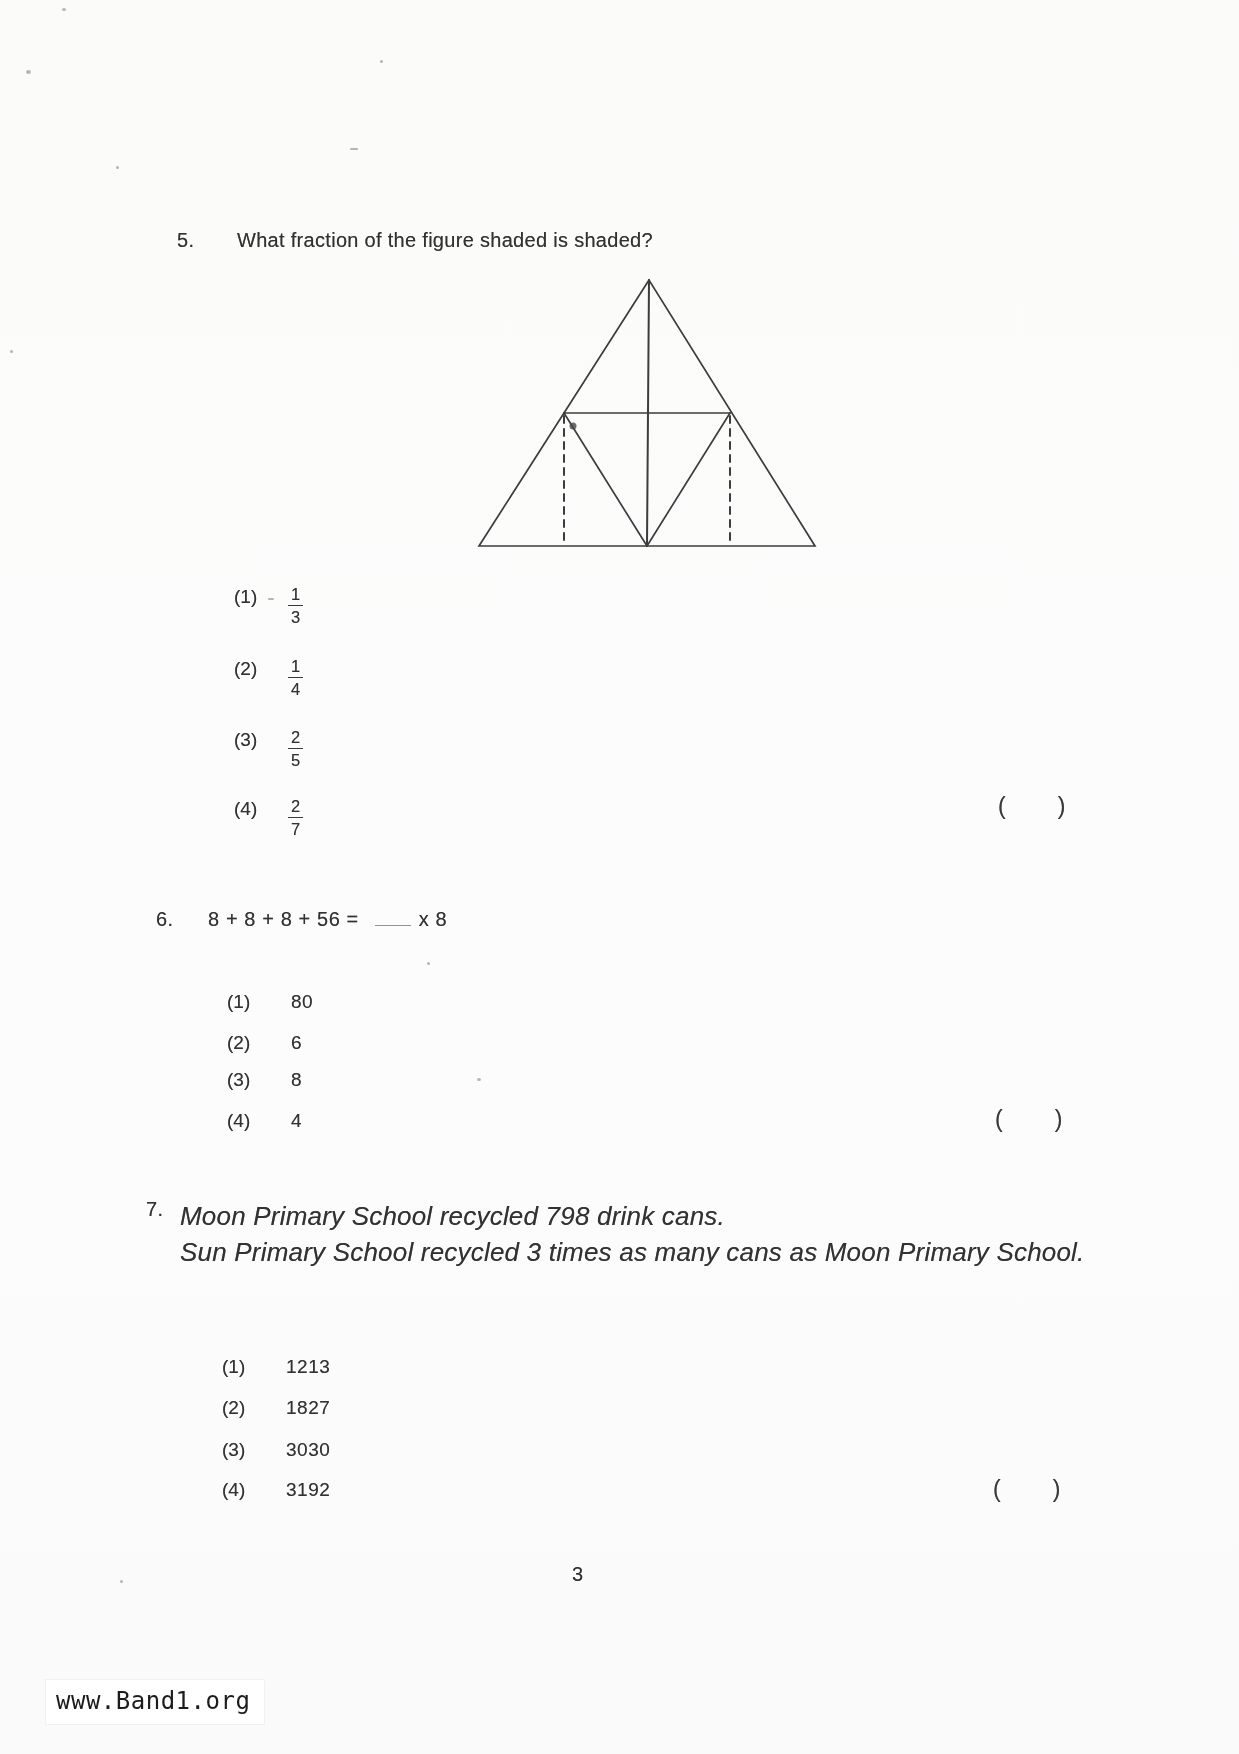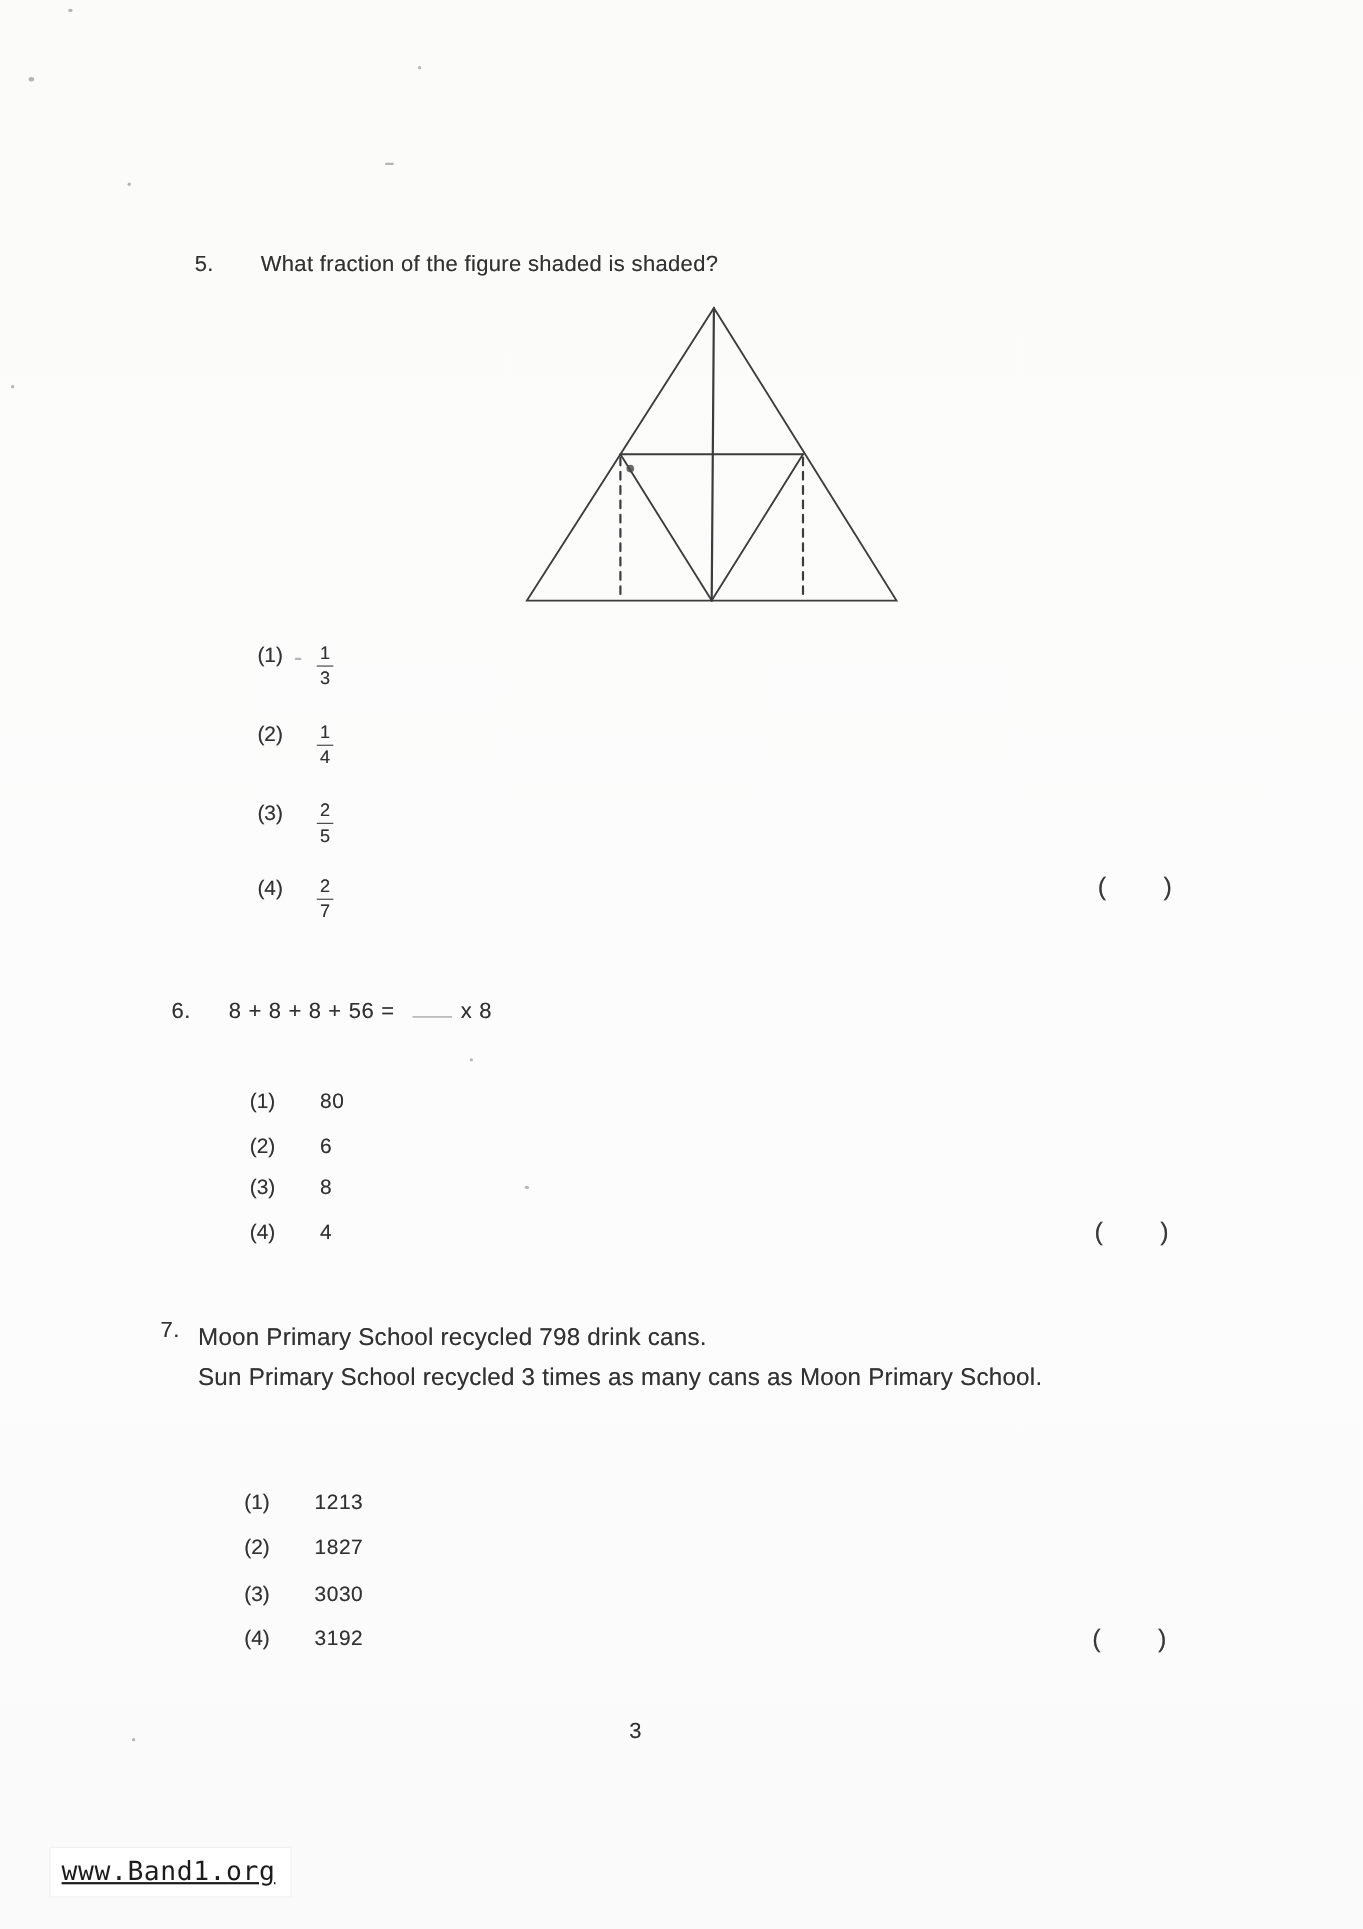--- a/index.html
+++ b/index.html
@@ -7,40 +7,40 @@
     width:1239px;height:1754px;
     background:linear-gradient(180deg,#fbfbfa 0%,#fcfcfc 60%,#fafafa 100%);
     font-family:"Liberation Sans", sans-serif;
     color:#323232;
     overflow:hidden;
   }
   .page{position:relative;width:1239px;height:1754px;}
   .abs{position:absolute;}
   .qnum{font-size:20px;letter-spacing:.3px;text-shadow:0 0 .5px rgba(40,40,40,.55);}
   .qtext{font-size:20px;letter-spacing:.3px;text-shadow:0 0 .5px rgba(40,40,40,.55);white-space:nowrap;}
-  .qlines{font-size:22px;line-height:36px;letter-spacing:.2px;text-shadow:0 0 .5px rgba(40,40,40,.55);white-space:nowrap;}
+  .qlines{font-size:26px;line-height:36px;letter-spacing:.2px;text-shadow:0 0 .5px rgba(40,40,40,.55);white-space:nowrap;font-style:italic;}
   .opt{display:flex;align-items:flex-start;font-size:19px;text-shadow:0 0 .5px rgba(40,40,40,.5);}
   .olabel{display:inline-block;min-width:34px;}
   .oval{margin-left:30px;letter-spacing:.5px;}
   .frac{display:inline-flex;flex-direction:column;align-items:center;margin-left:20px;font-size:16.5px;line-height:1.25;margin-top:-2px;}
   .frac .den{border-top:1.7px solid #3a3a3a;padding:1px 3px 0 3px;}
   .frac .num{padding:0 3px;}
   .bracket{font-size:23px;color:#3a3a3a;white-space:nowrap;text-shadow:0 0 .5px rgba(40,40,40,.5);}
   .bgap{display:inline-block;width:52px;}
   .blank{display:inline-block;width:36px;height:15px;border-bottom:1.6px solid #949494;margin:0 8px 0 16px;}
   .eq{font-size:20px;letter-spacing:.6px;text-shadow:0 0 .5px rgba(40,40,40,.55);white-space:nowrap;}
   .pagenum{font-size:20px;color:#2f2f2f;text-shadow:0 0 .5px rgba(40,40,40,.5);}
   .footerbox{
     background:#ffffff;
     padding:7px 14px 9px 10px;
     box-shadow:0 0 0 1px rgba(240,240,238,.9);
   }
   .footerbox span{
     font-family:"DejaVu Sans Mono", monospace;
-    font-size:24px;color:#1c1c1c;letter-spacing:.5px;text-decoration:underline;
+    font-size:24px;color:#1c1c1c;letter-spacing:.5px;
   }
   svg line, svg polygon{stroke:#3c3c3c;fill:none;stroke-linecap:round;}
   .solid{stroke-width:1.7;}
   .median{stroke-width:2;}
   .dashed{stroke-width:2;stroke-dasharray:7 6;}
   .speck{position:absolute;background:#6f6f6f;opacity:.5;border-radius:50%;}
 </style>
 </head>
 <body>
 

